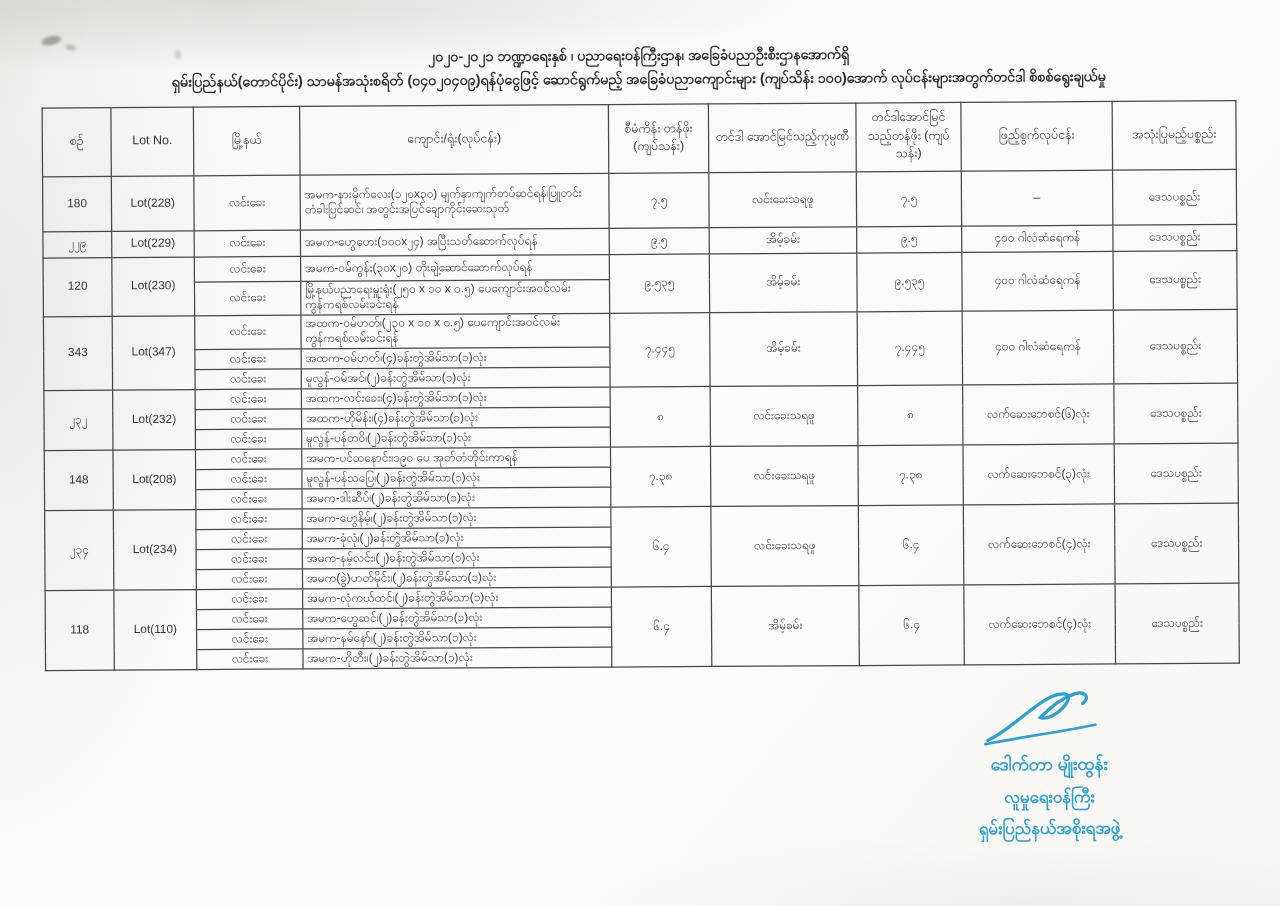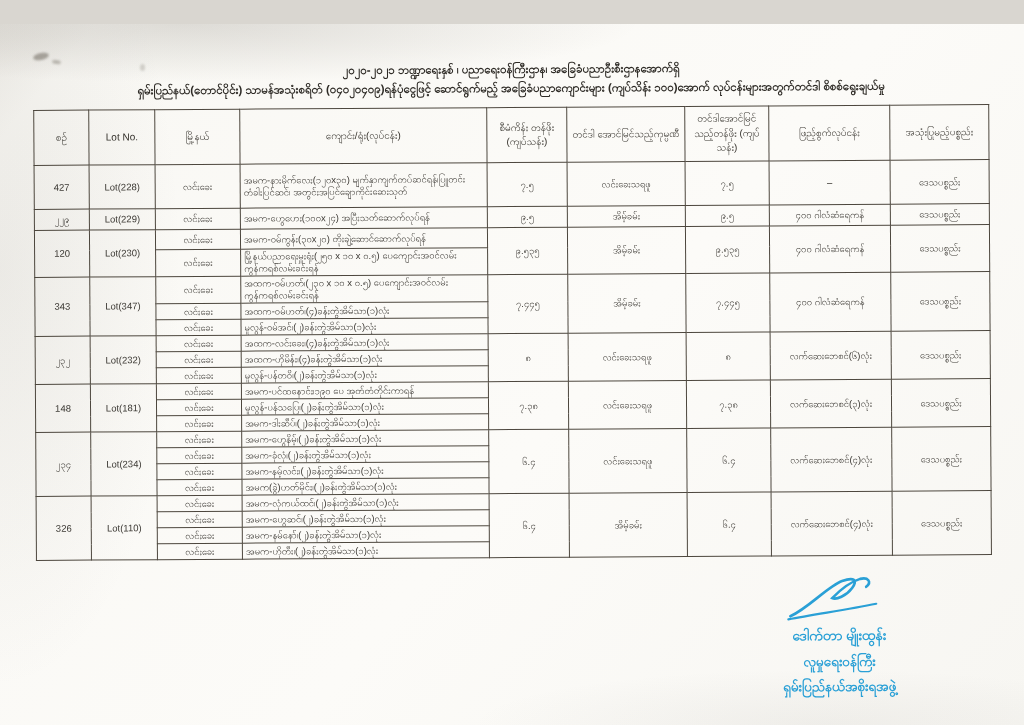--- a/index.html
+++ b/index.html
@@ -4,21 +4,20 @@
 <style>
   html,body{margin:0;padding:0;}
   body{
     width:1024px;height:725px;overflow:hidden;
     background:#d9d6d0;
     font-family:"Liberation Sans","DejaVu Sans",sans-serif;
   }
   .page{
     position:absolute;inset:0;
     background:linear-gradient(130deg,#efede8 0%,#f9f8f4 6%,#fcfbf8 55%,#f7f6f2 100%);
-    margin-top:24px;
   }
   .page::before{
     content:"";position:absolute;inset:0;pointer-events:none;
     background:
       radial-gradient(ellipse 700px 90px at 18% 0%, rgba(110,104,94,.20), transparent 65%),
       radial-gradient(ellipse 260px 600px at 0% 35%, rgba(110,104,94,.10), transparent 70%),
       radial-gradient(ellipse 500px 80px at 80% 100%, rgba(110,104,94,.07), transparent 70%);
   }
   .smudge{position:absolute;background:#6f695f;border-radius:50%;filter:blur(1.2px);}
   .sm1{left:33px;top:29px;width:16px;height:7px;opacity:.55;transform:rotate(-12deg);}
@@ -110,21 +109,21 @@
           <th>ကျောင်း/ရုံး(လုပ်ငန်း)</th>
           <th>စီမံကိန်း တန်ဖိုး (ကျပ်သန်း)</th>
           <th>တင်ဒါ အောင်မြင်သည့်ကုမ္ပဏီ</th>
           <th>တင်ဒါအောင်မြင် သည့်တန်ဖိုး (ကျပ်သန်း)</th>
           <th>ဖြည့်စွက်လုပ်ငန်း</th>
           <th>အသုံးပြုမည့်ပစ္စည်း</th>
         </tr>
       </thead>
       <tbody id="rows">
           <tr>
-            <td class="c-center">427</td>
+            <td class="c-center">180</td>
             <td class="c-center">Lot(228)</td>
             <td class="c-center">လင်းခေး</td>
             <td class="c-work">အမက-နားမိုက်လေး(၁၂၀x၃၀) မျက်နှာကျက်တပ်ဆင်ရန်၊ပြူတင်းတံခါးပြင်ဆင်၊ အတွင်းအပြင်ချောကိုင်းဆေးသုတ်</td>
             <td class="c-center">၇.၅</td>
             <td class="c-center">လင်းခေးသရဖူ</td>
             <td class="c-center">၇.၅</td>
             <td class="c-center">–</td>
             <td class="c-center">ဒေသပစ္စည်း</td>
           </tr>
           <tr>
@@ -186,21 +185,21 @@
           <tr>
             <td class="c-center">လင်းခေး</td>
             <td class="c-work">အထက-ဟိုမိန်း၊(၄)ခန်းတွဲအိမ်သာ(၁)လုံး</td>
           </tr>
           <tr>
             <td class="c-center">လင်းခေး</td>
             <td class="c-work">မူလွန်-ပန်တဝိ၊(၂)ခန်းတွဲအိမ်သာ(၁)လုံး</td>
           </tr>
           <tr>
             <td class="c-center" rowspan="3">148</td>
-            <td class="c-center" rowspan="3">Lot(181)</td>
+            <td class="c-center" rowspan="3">Lot(208)</td>
             <td class="c-center">လင်းခေး</td>
             <td class="c-work">အမက-ပင်ထနောင်း၊၁၉၀ ပေ အုတ်တံတိုင်းကာရန်</td>
             <td class="c-center" rowspan="3">၇.၃၈</td>
             <td class="c-center" rowspan="3">လင်းခေးသရဖူ</td>
             <td class="c-center" rowspan="3">၇.၃၈</td>
             <td class="c-center" rowspan="3">လက်ဆေးဘေစင်(၃)လုံး</td>
             <td class="c-center" rowspan="3">ဒေသပစ္စည်း</td>
           </tr>
           <tr>
             <td class="c-center">လင်းခေး</td>
@@ -227,21 +226,21 @@
           </tr>
           <tr>
             <td class="c-center">လင်းခေး</td>
             <td class="c-work">အမက-နမ့်လင်း၊(၂)ခန်းတွဲအိမ်သာ(၁)လုံး</td>
           </tr>
           <tr>
             <td class="c-center">လင်းခေး</td>
             <td class="c-work">အမက(ခွဲ)ဟတ်မိုင်း၊(၂)ခန်းတွဲအိမ်သာ(၁)လုံး</td>
           </tr>
           <tr>
-            <td class="c-center" rowspan="4">326</td>
+            <td class="c-center" rowspan="4">118</td>
             <td class="c-center" rowspan="4">Lot(110)</td>
             <td class="c-center">လင်းခေး</td>
             <td class="c-work">အမက-လုံကယ်ထင်၊(၂)ခန်းတွဲအိမ်သာ(၁)လုံး</td>
             <td class="c-center" rowspan="4">၆.၄</td>
             <td class="c-center" rowspan="4">အိမ့်ခမ်း</td>
             <td class="c-center" rowspan="4">၆.၄</td>
             <td class="c-center" rowspan="4">လက်ဆေးဘေစင်(၄)လုံး</td>
             <td class="c-center" rowspan="4">ဒေသပစ္စည်း</td>
           </tr>
           <tr>

